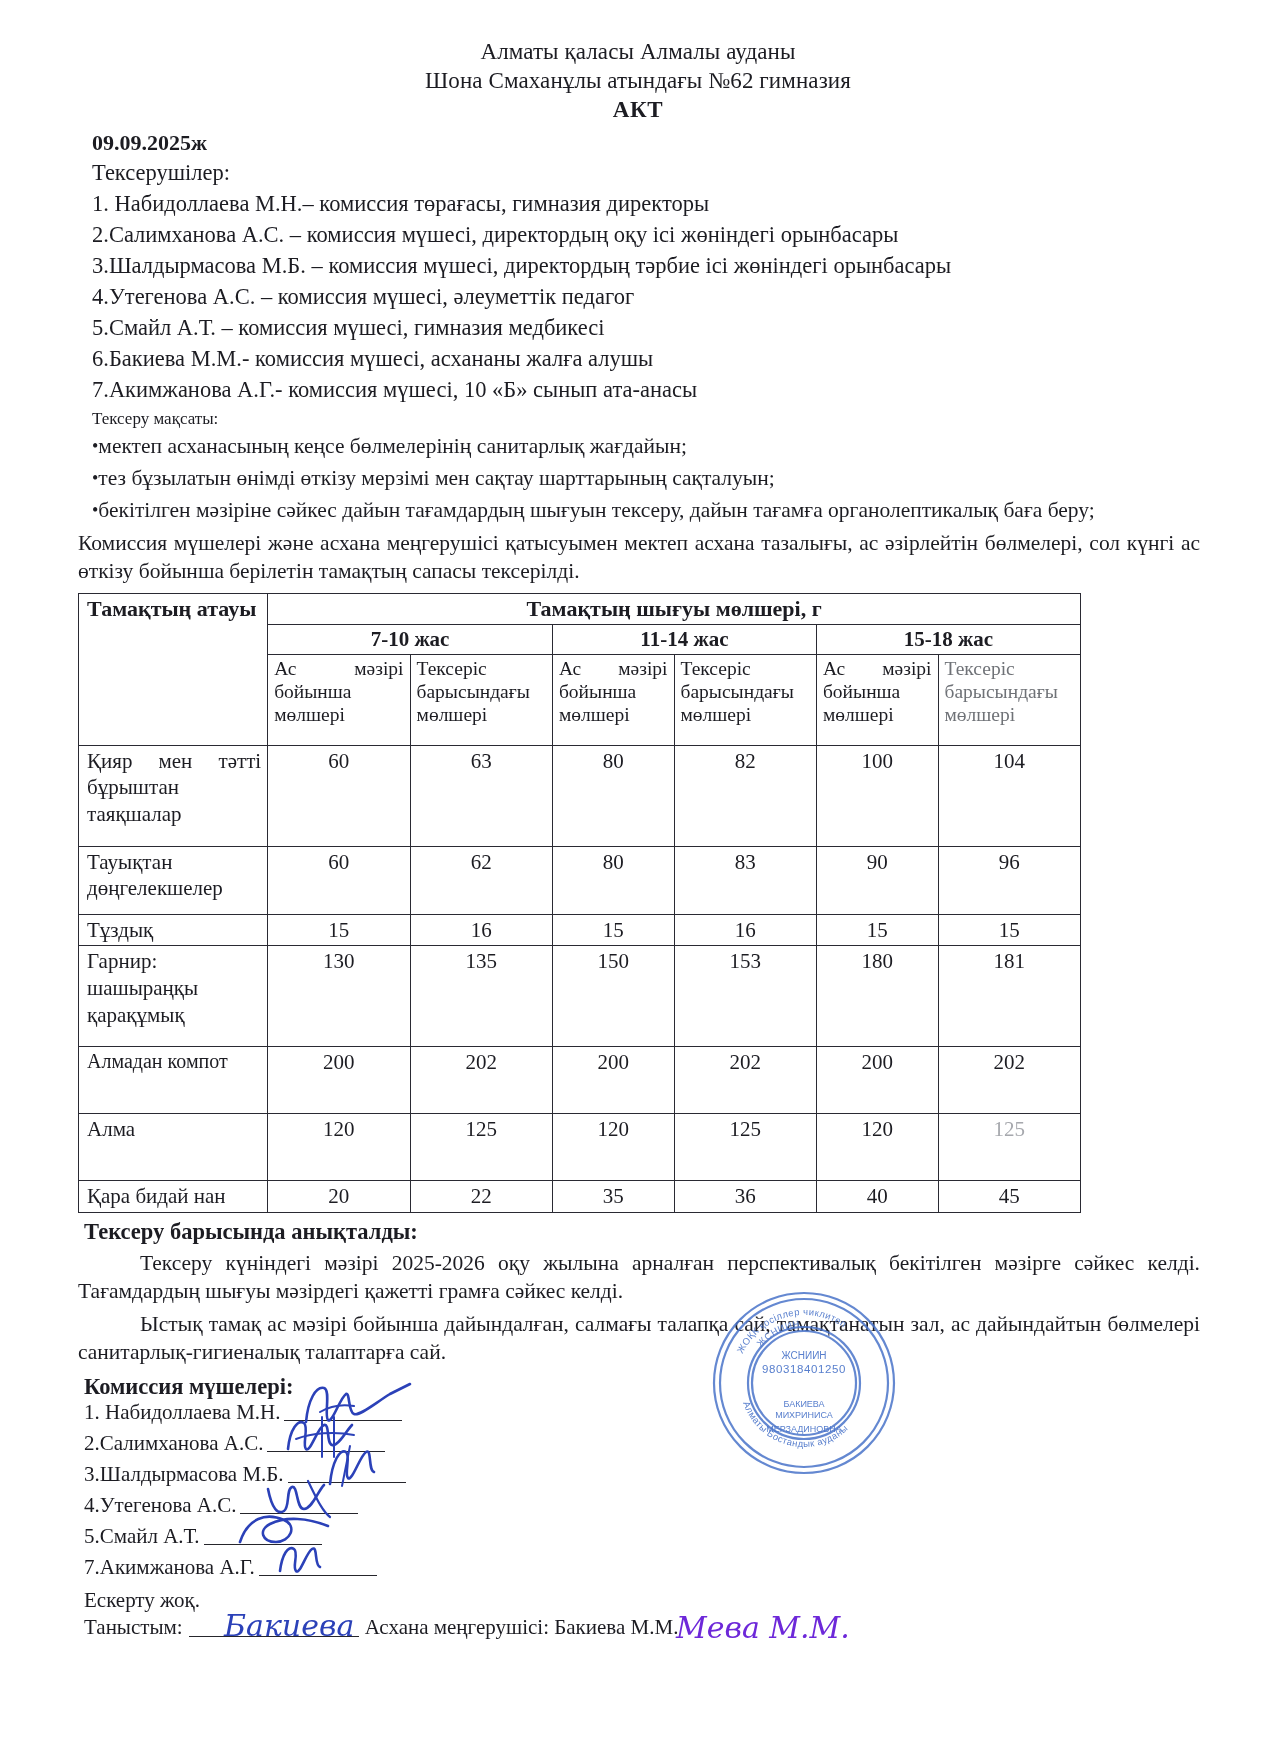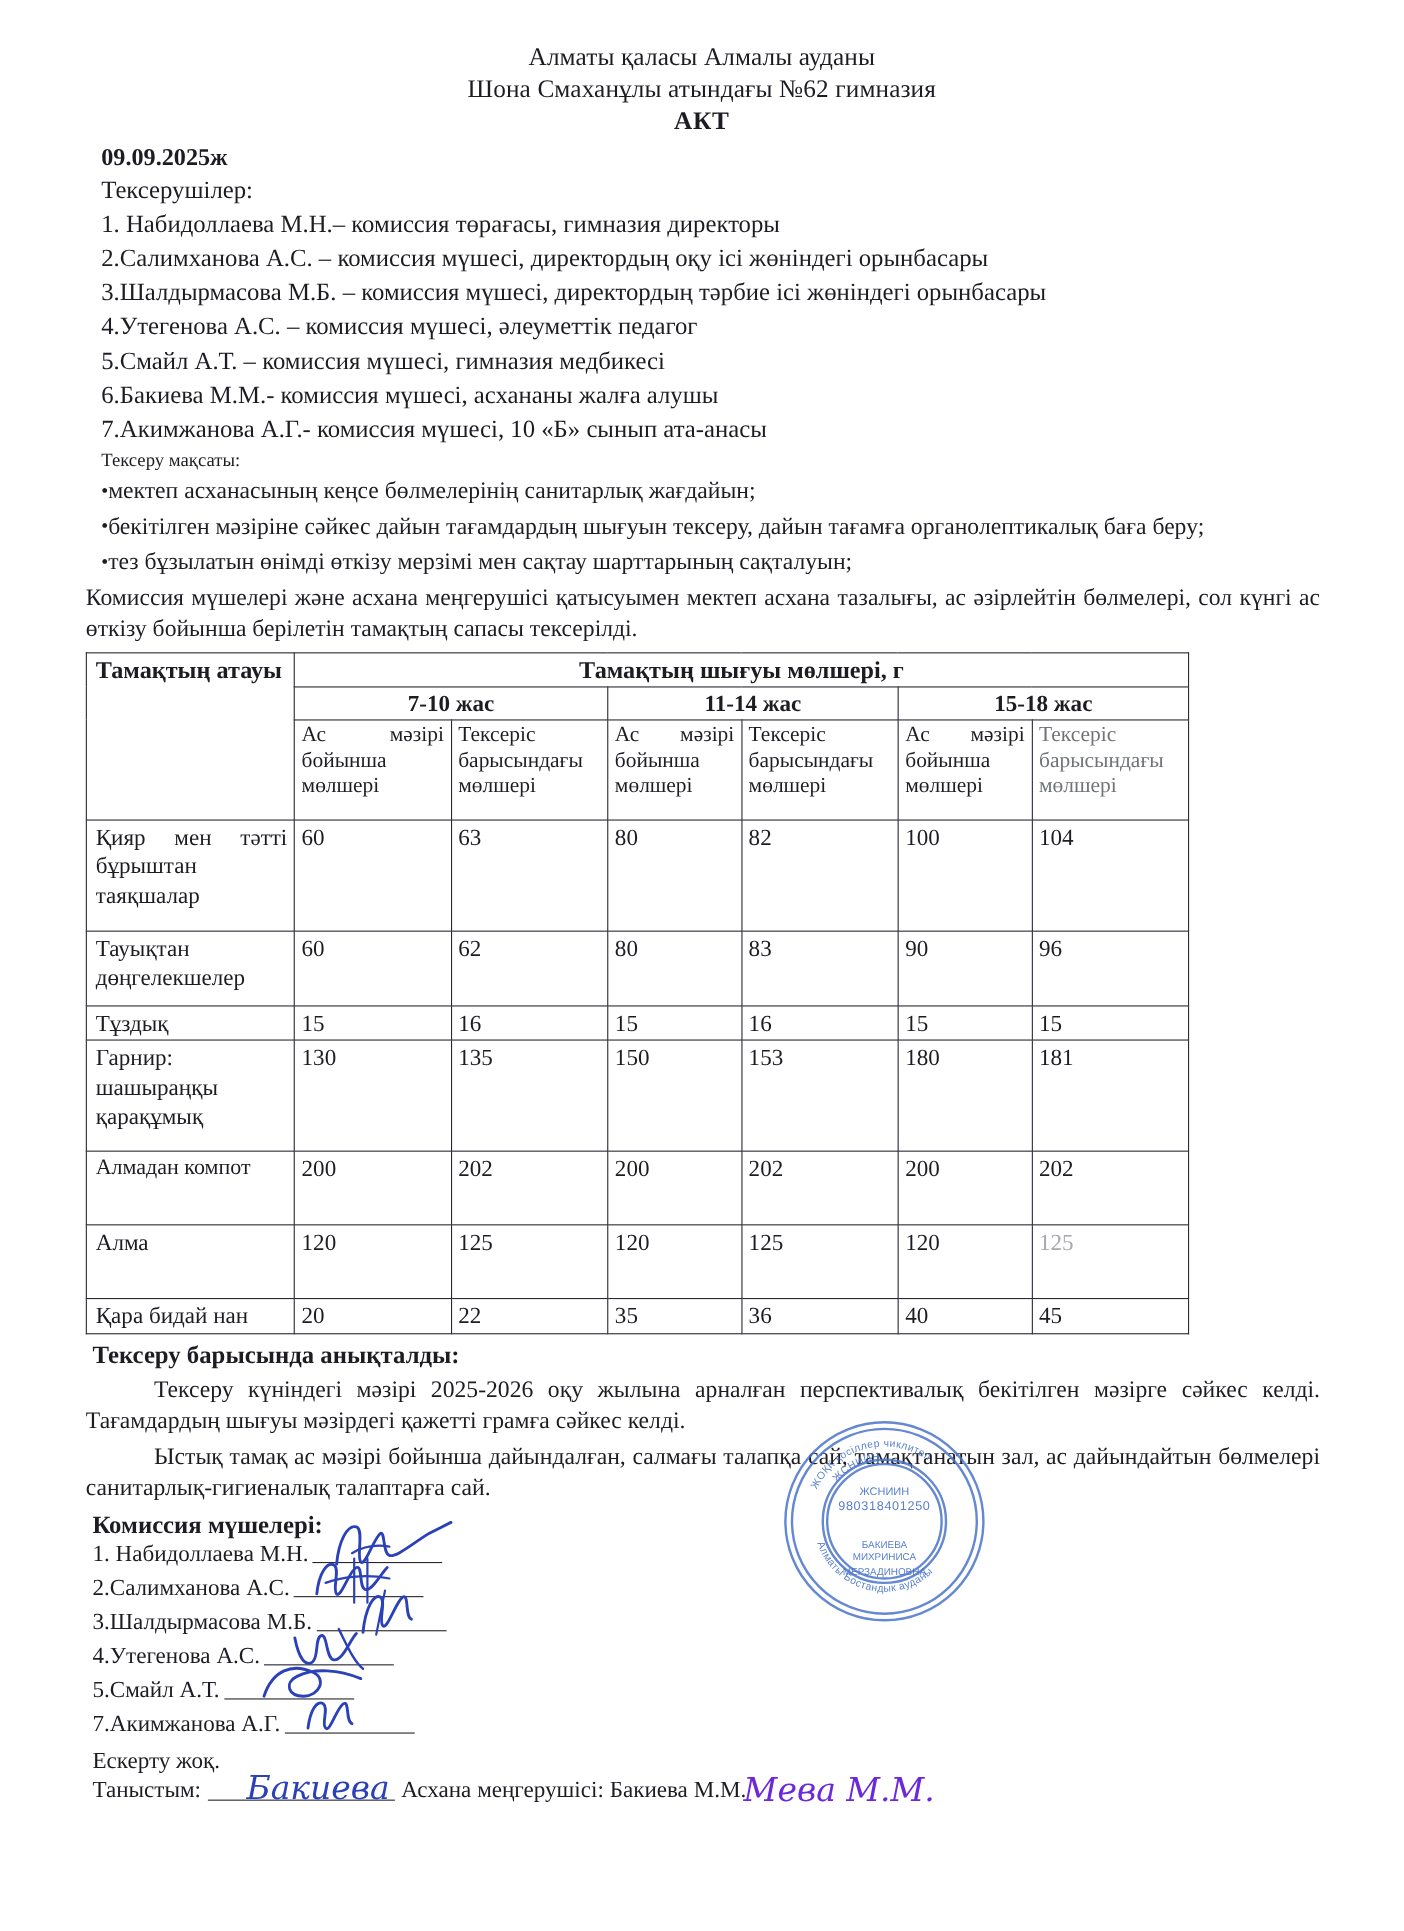--- a/index.html
+++ b/index.html
@@ -122,20 +122,21 @@
   }
   .th-sub.faded { color: #6f7277; }
   td.dish {
     font-size: 21px;
     line-height: 1.27;
     text-align: justify;
     padding-left: 8px !important;
   }
   td.num {
     font-size: 21px;
+    text-align: center;
     padding-top: 3px !important;
   }
   td.num.faded { color: #a6a8ad; }
 
   
   .concl-h {
     font-weight: bold;
     font-size: 22.5px;
     margin-left: 10px;
     margin-top: 6px;
@@ -222,22 +223,22 @@
   <div class="member">1. Набидоллаева М.Н.– комиссия төрағасы, гимназия директоры</div>
   <div class="member">2.Салимханова А.С. – комиссия мүшесі, директордың оқу ісі жөніндегі орынбасары</div>
   <div class="member">3.Шалдырмасова  М.Б. – комиссия мүшесі, директордың тәрбие  ісі жөніндегі   орынбасары</div>
   <div class="member">4.Утегенова А.С. – комиссия мүшесі, әлеуметтік педагог</div>
   <div class="member">5.Смайл А.Т. – комиссия мүшесі, гимназия медбикесі</div>
   <div class="member">6.Бакиева М.М.- комиссия мүшесі, асхананы жалға алушы</div>
   <div class="member">7.Акимжанова А.Г.- комиссия мүшесі, 10 «Б» сынып ата-анасы</div>
 
   <div class="sec-bold">Тексеру мақсаты:</div>
   <div class="bullet"><span class="dot">•</span><span>мектеп асханасының кеңсе бөлмелерінің санитарлық жағдайын;</span></div>
+  <div class="bullet"><span class="dot">•</span><span>тез бұзылатын өнімді өткізу мерзімі мен сақтау шарттарының сақталуын;</span></div>
   <div class="bullet just"><span class="dot">•</span><span>бекітілген мәзіріне сәйкес дайын тағамдардың шығуын тексеру, дайын тағамға органолептикалық баға беру;</span></div>
-  <div class="bullet"><span class="dot">•</span><span>тез бұзылатын өнімді өткізу мерзімі мен сақтау шарттарының сақталуын;</span></div>
 
   <div class="para">Комиссия мүшелері және асхана меңгерушісі қатысуымен мектеп асхана тазалығы, ас әзірлейтін бөлмелері, сол күнгі ас өткізу бойынша берілетін тамақтың сапасы тексерілді.</div>
 
   <table class="tbl">
     <colgroup>
       <col style="width:182px">
       <col style="width:137px">
         <col style="width:137px">
       <col style="width:117px">
         <col style="width:137px">

